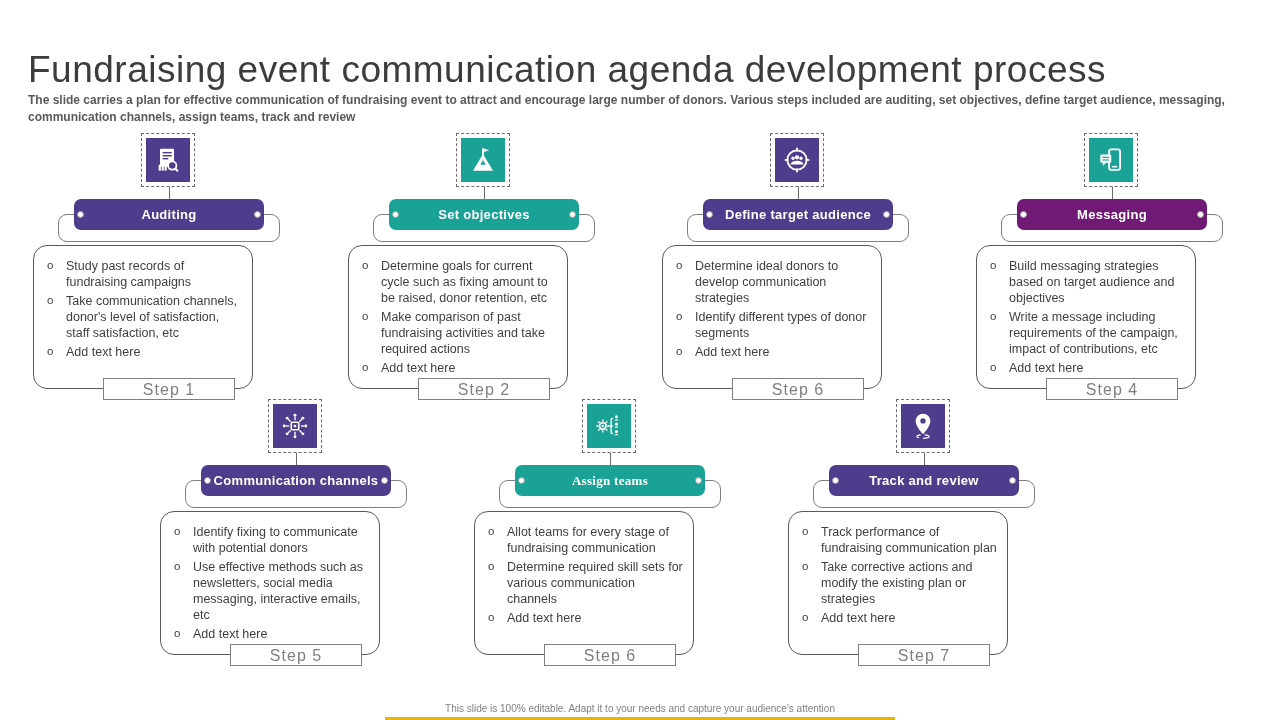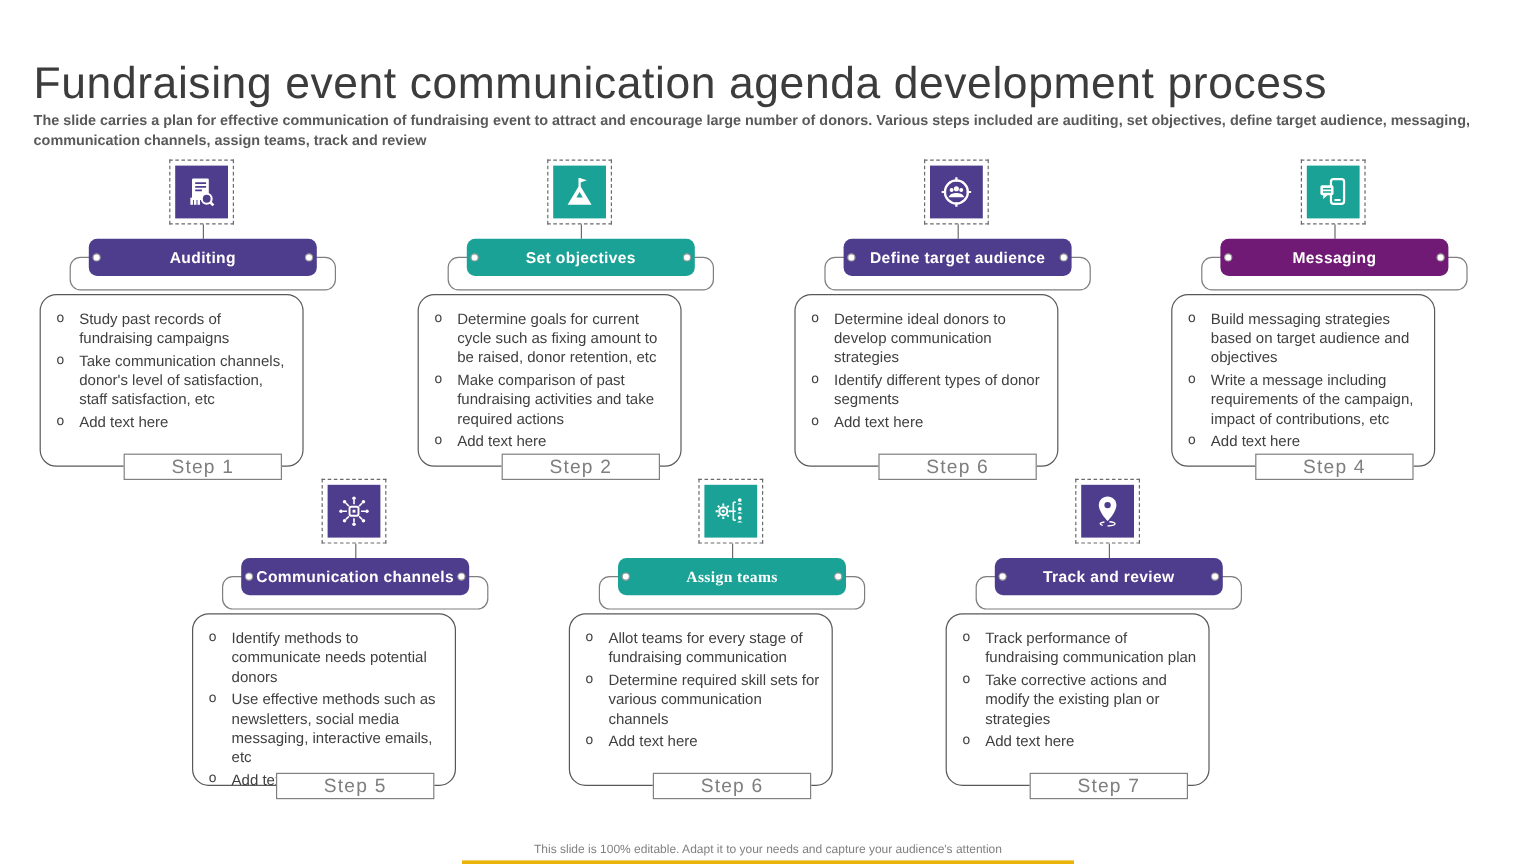--- a/index.html
+++ b/index.html
@@ -263,21 +263,21 @@
     <div class="header-group">
       <div class="bracket"></div>
       <div class="pill" style="background: rgb(78, 61, 140);">
         <span class="dot dot-l"></span>
         <span class="pill-label">Communication channels</span>
         <span class="dot dot-r"></span>
       </div>
     </div>
     <div class="content-box">
       <ul class="bullets">
-          <li>Identify methods to communicate needs potential donors</li>
+          <li>Identify fixing to communicate with potential donors</li>
           <li>Use effective methods such as newsletters, social media messaging, interactive emails, etc</li>
           <li>Add text here</li>
         </ul>
     </div>
     <div class="step-label">
       <span class="step-label-text">Step 5</span>
     </div>
   </div>
     <div class="step col-6">
     <div class="icon-dashed">

